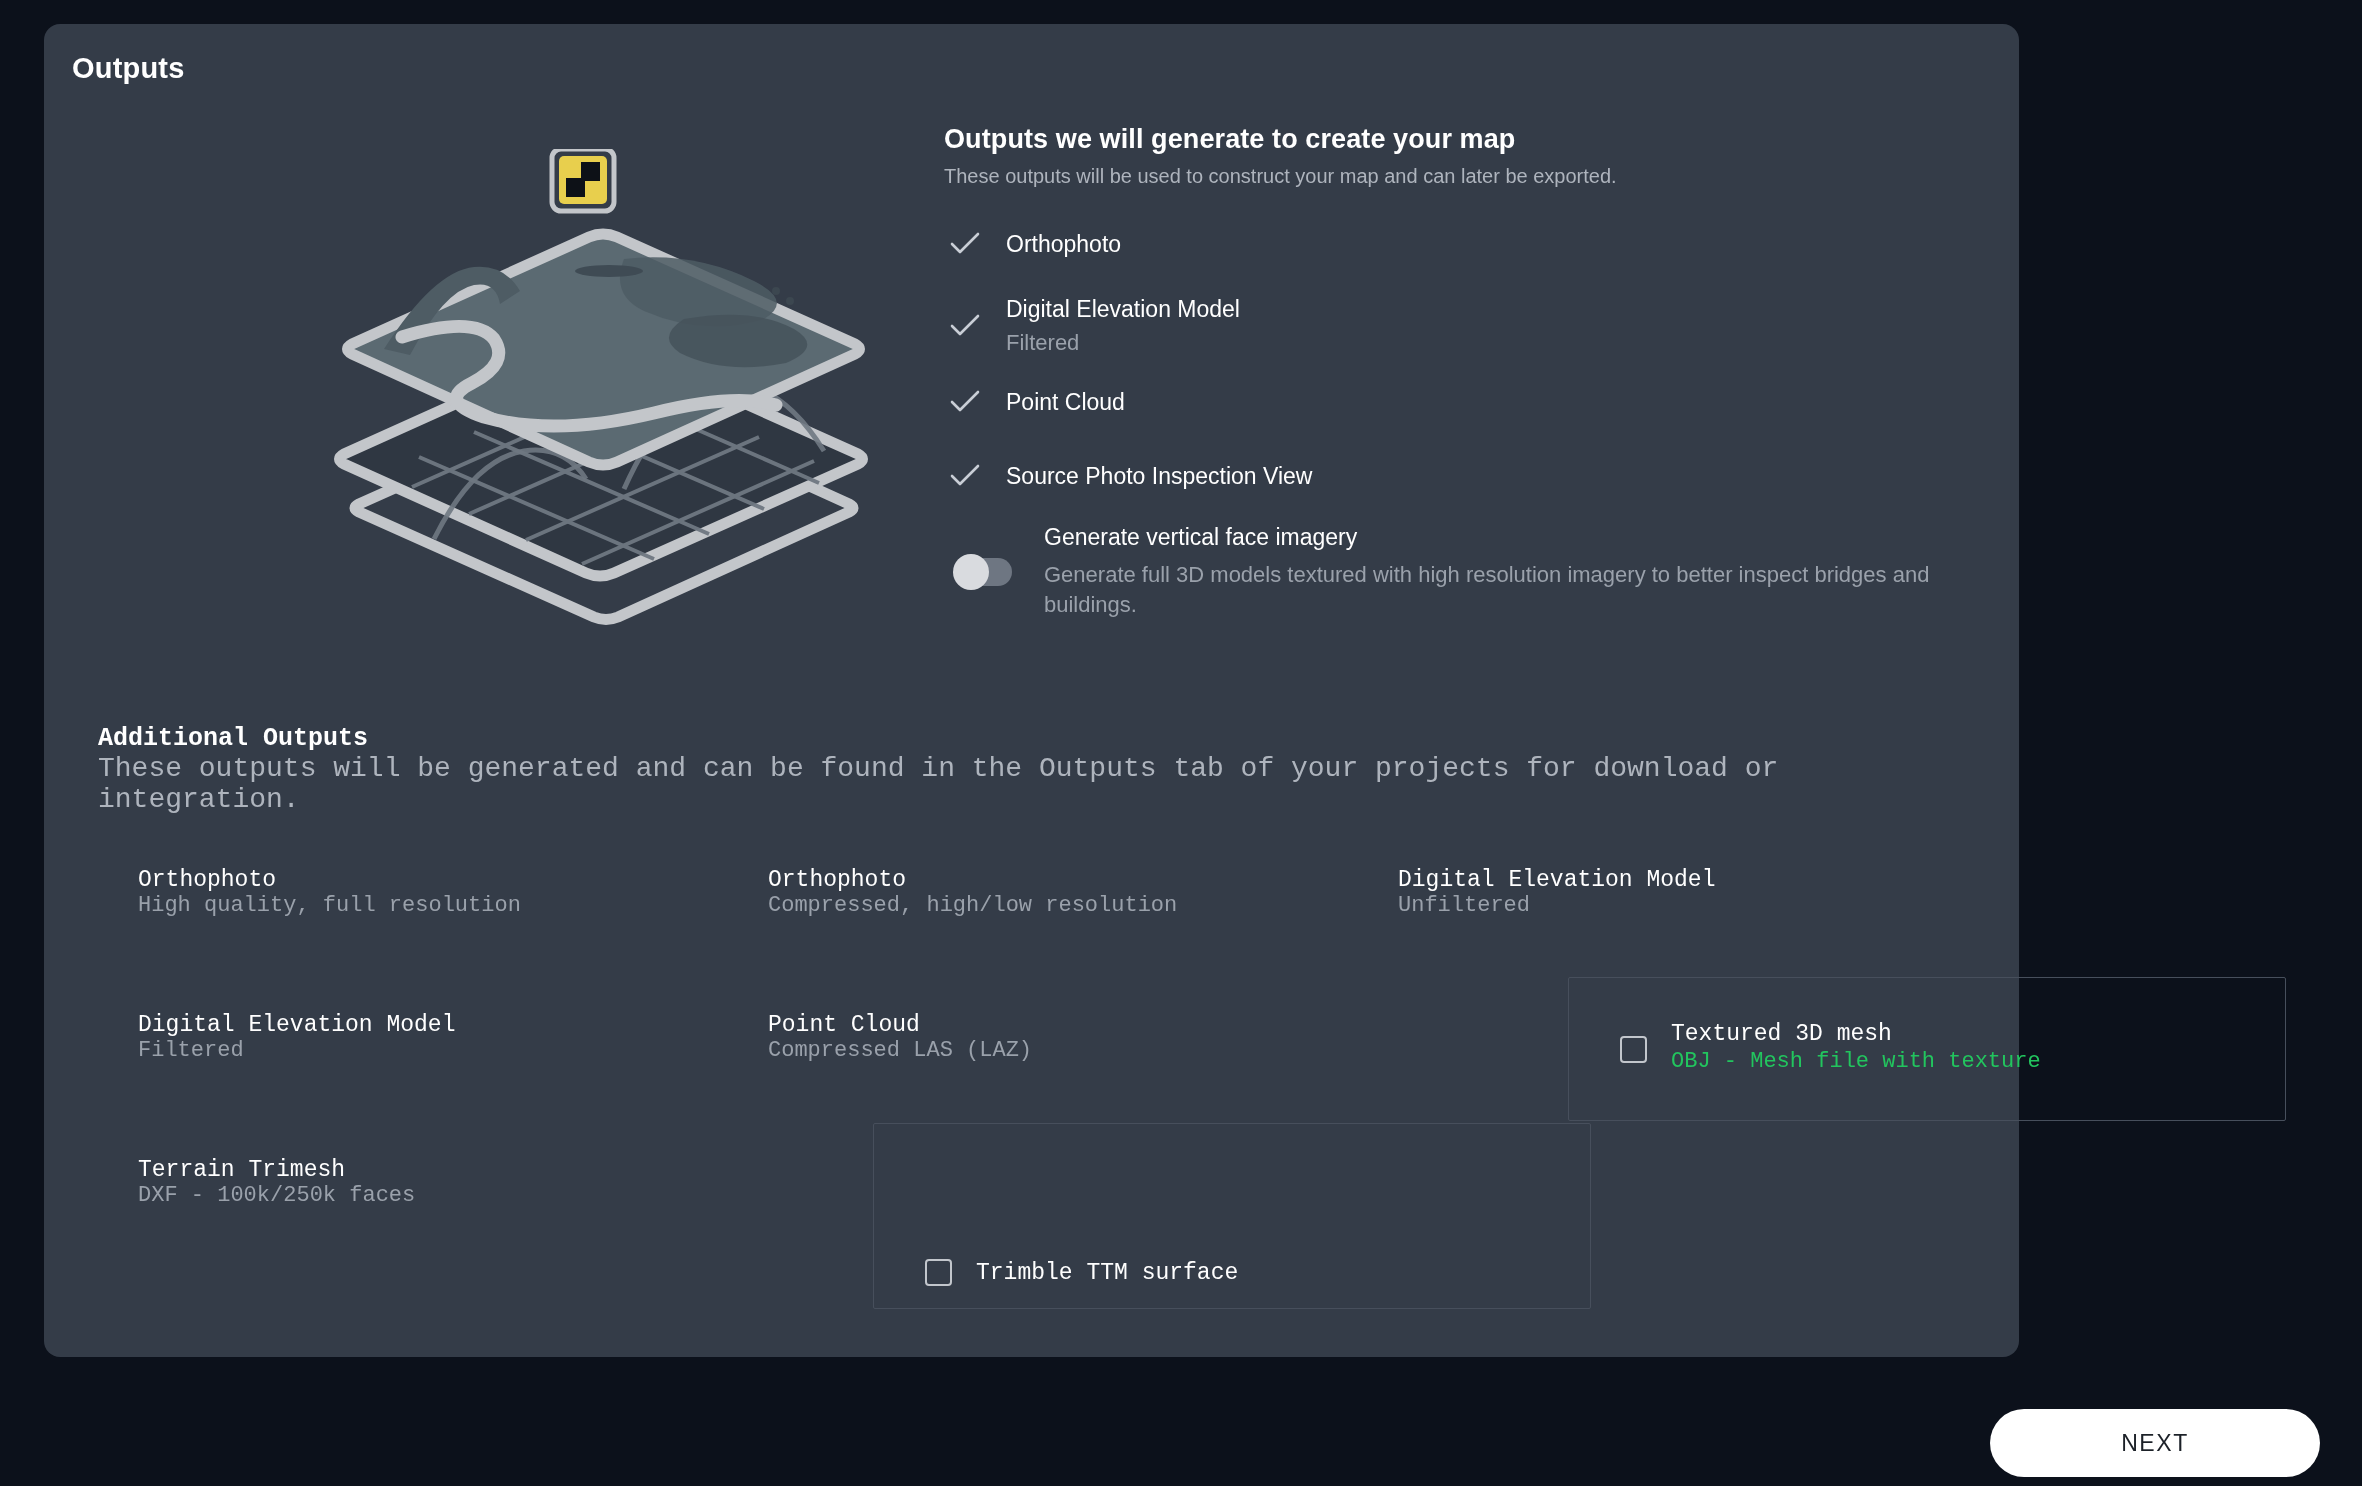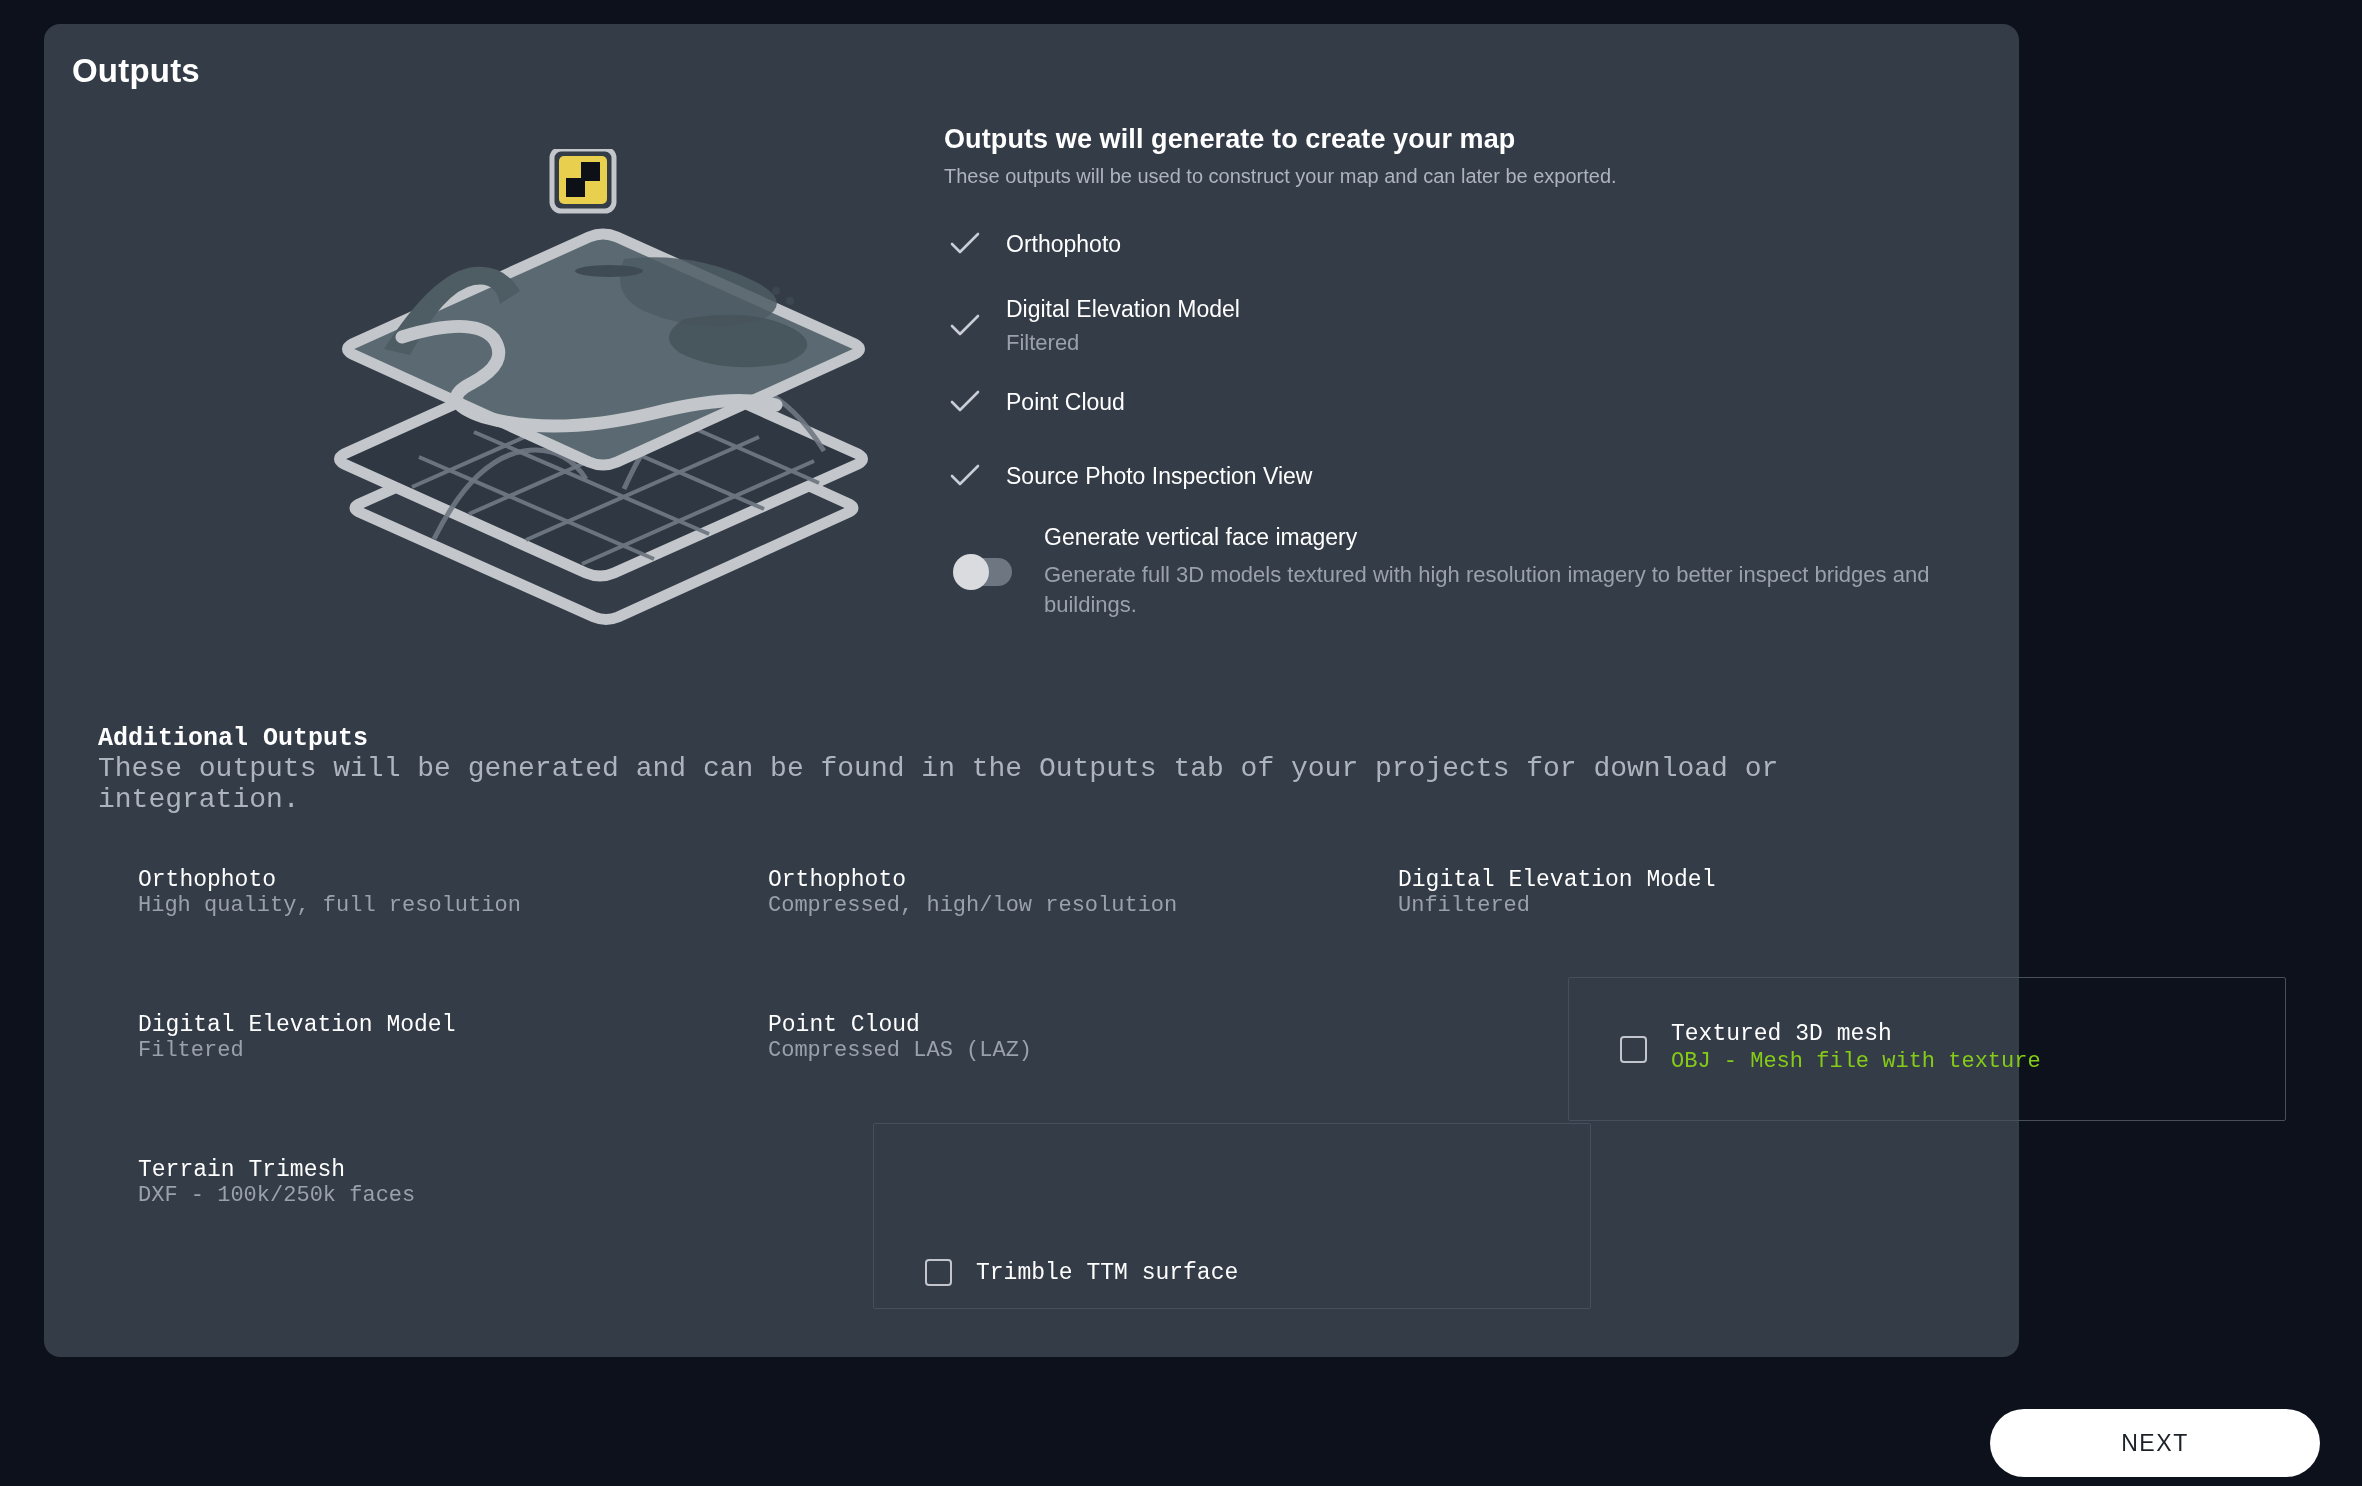--- a/index.html
+++ b/index.html
@@ -27,21 +27,21 @@
     width: 1975px;
     height: 1333px;
     background: #343c48;
     border-radius: 16px;
   }
 
   .panel-title {
     position: absolute;
     left: 28px;
     top: 28px;
-    font-size: 33px;
+    font-size: 29px;
     font-weight: bold;
     color: #ffffff;
     letter-spacing: 0.2px;
   }
 
   
   .top-region {
     position: absolute;
     left: 0;
     top: 80px;
@@ -209,21 +209,21 @@
     border-radius: 4px;
     background: transparent;
   }
   .opt-body { flex: 1 1 auto; }
   .opt-title {
     font-size: 23px;
     color: #ffffff;
   }
   .opt-desc {
     font-size: 22px;
-    color: #84cc16;
+    color: #22c55e;
     line-height: 1.35;
   }
 
   
   .card-mesh {
     position: absolute;
     left: 1470px;
     top: 110px;
     width: 718px;
     height: 144px;

